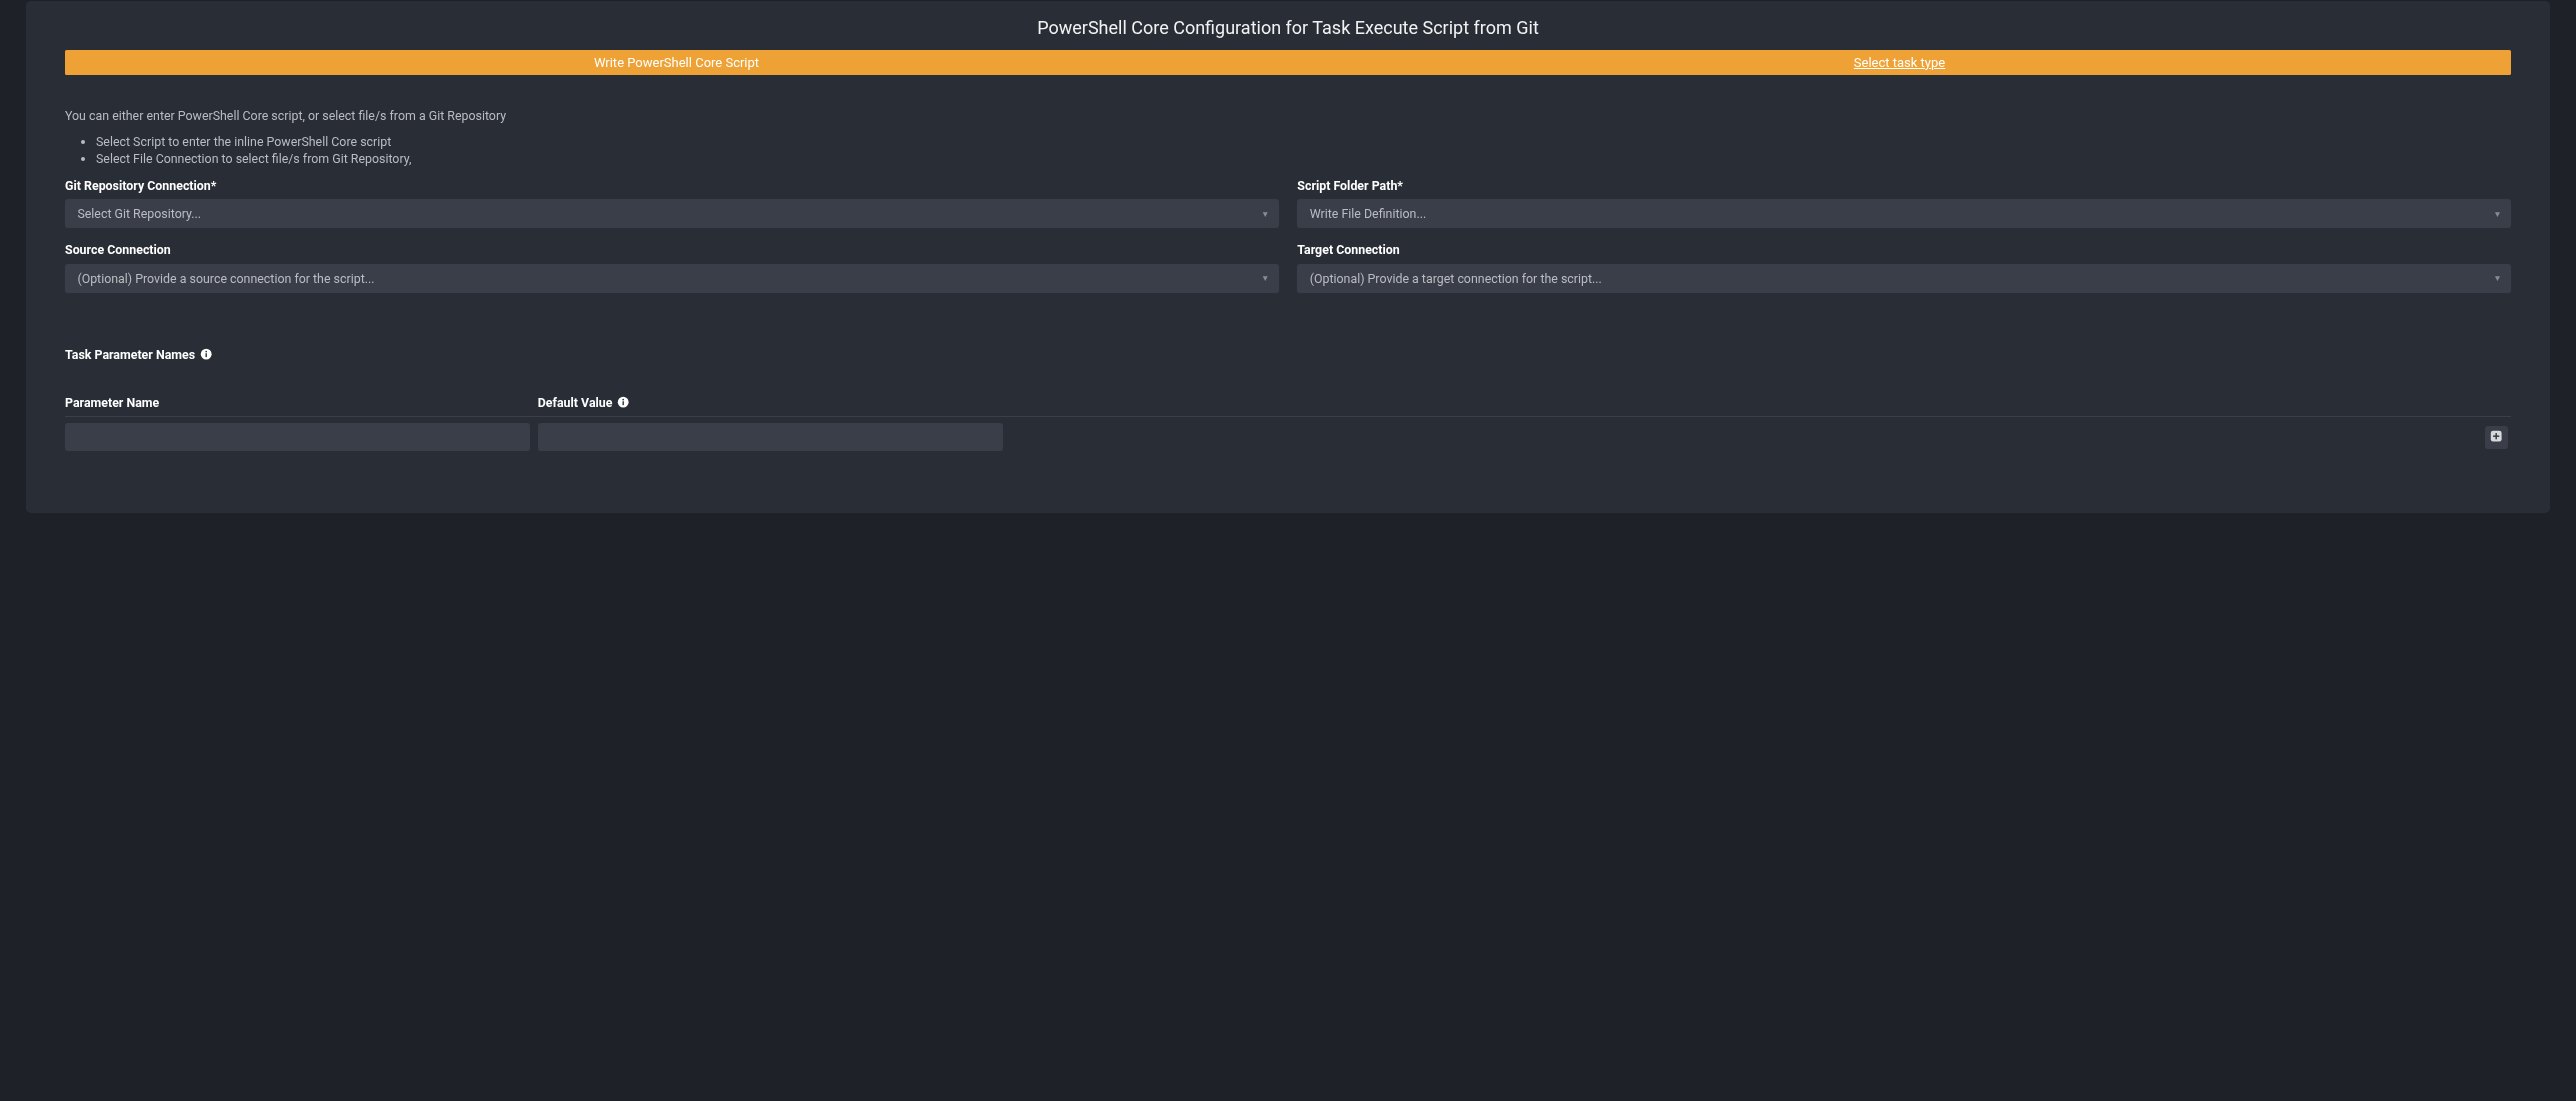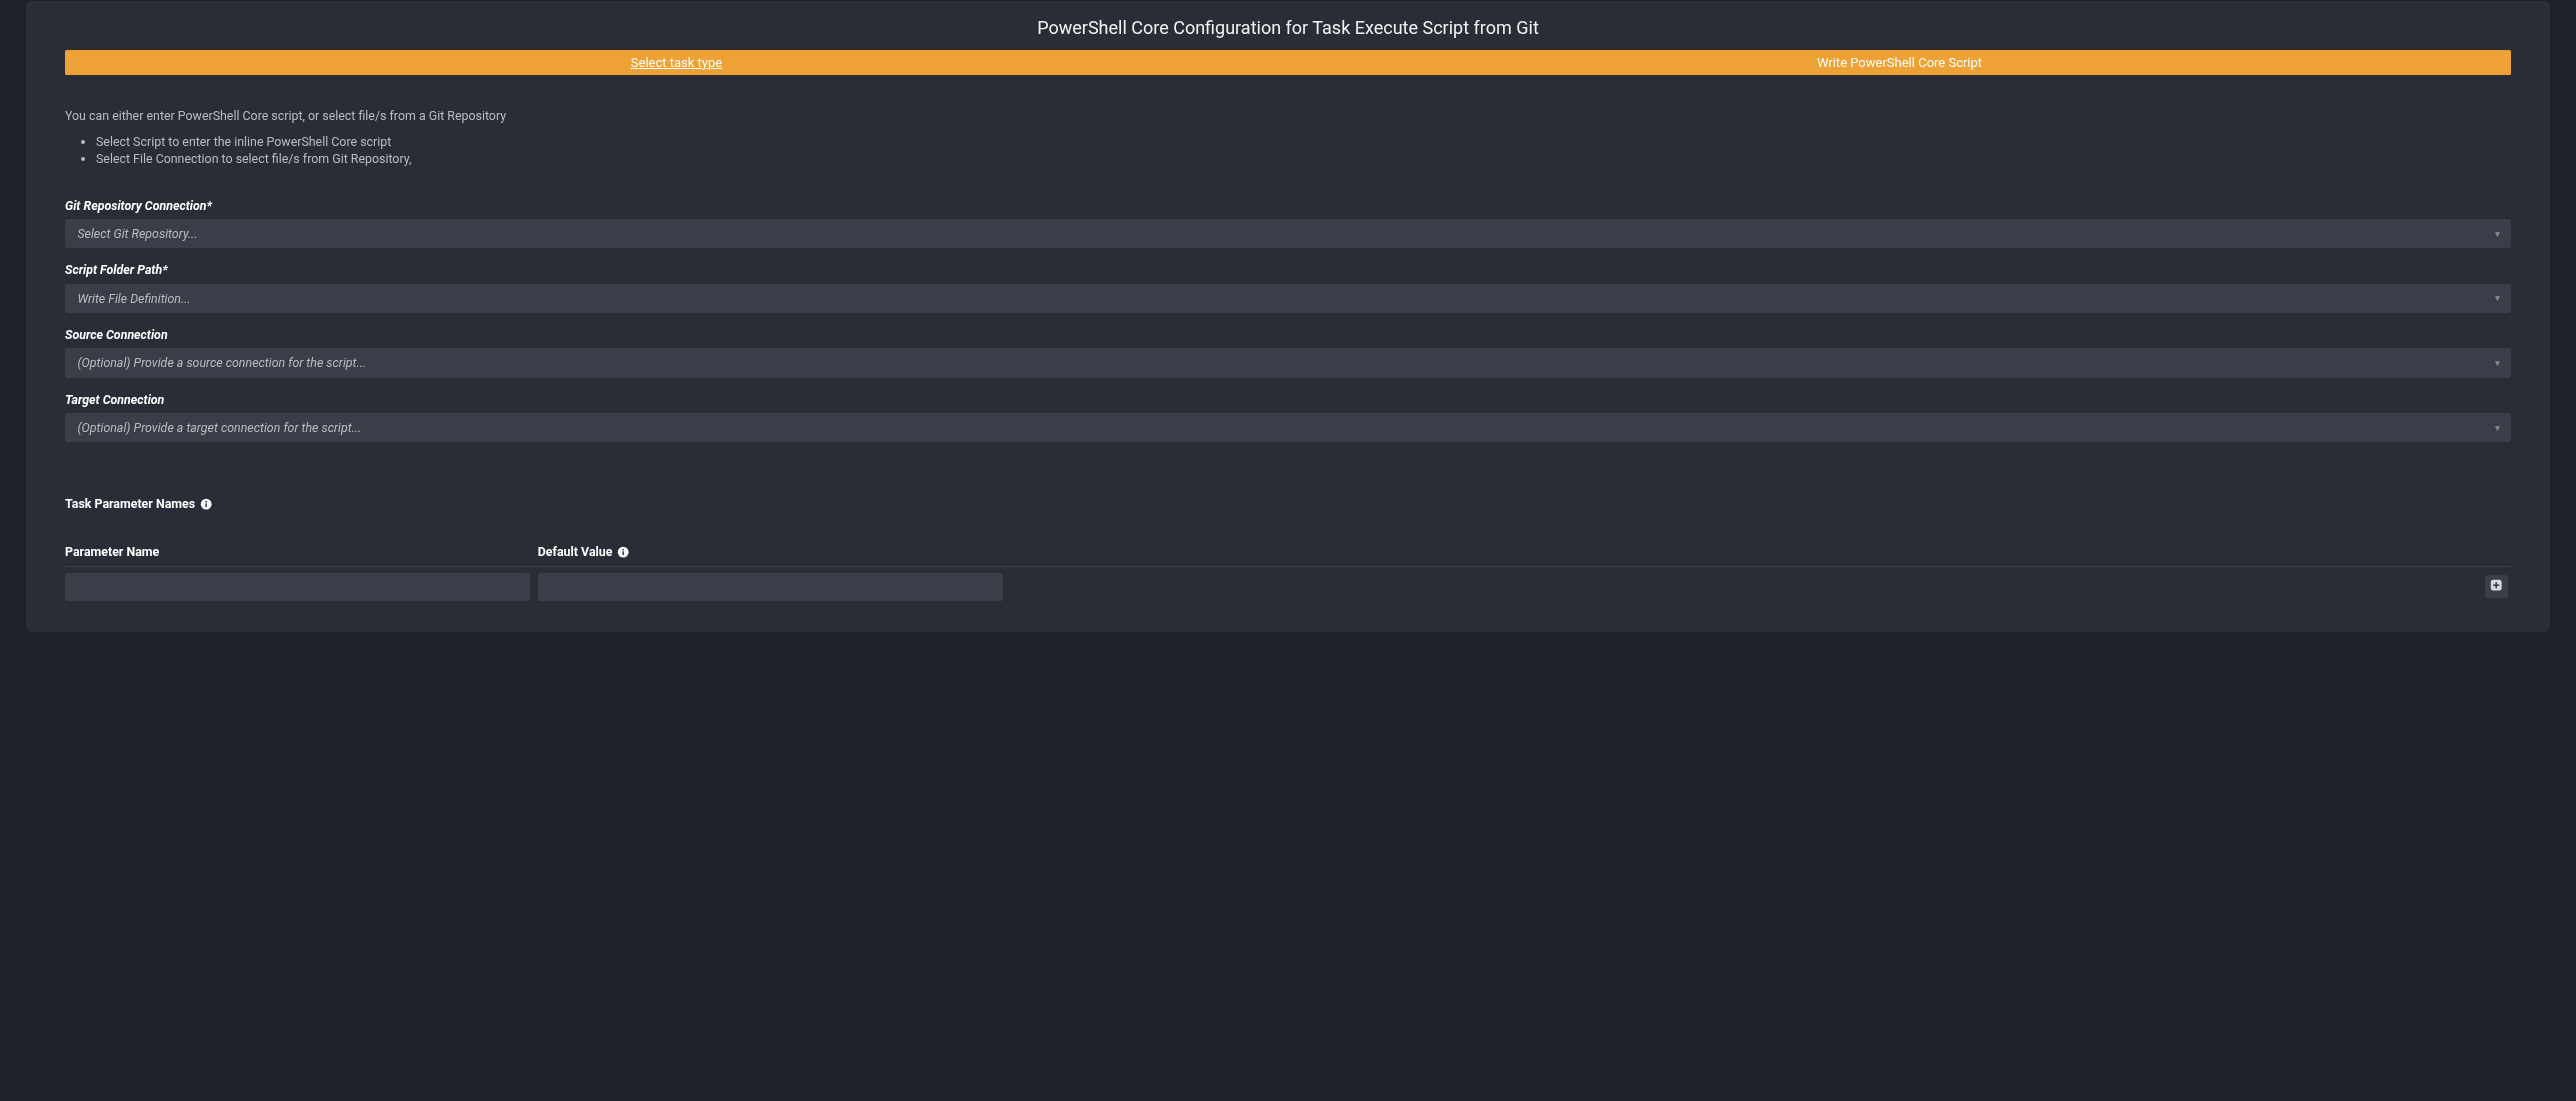--- a/index.html
+++ b/index.html
@@ -77,25 +77,24 @@
     font-size: 12.4px;
     border-radius: 3.1px;
     cursor: pointer;
     color: #b8bbc0;
   }
   .toggle-btn.active {
     color: #ffffff;
   }
   .form-grid {
     display: grid;
-    grid-template-columns: 1fr;
+    grid-template-columns: 1fr 1fr;
     column-gap: 18.6px;
     row-gap: 14px;
-    margin-top: 32px;
-    font-style: italic;
+    margin-top: 12px;
   }
   .form-cell { display: flex; flex-direction: column; gap: 6.2px; }
   .select-wrap {
     position: relative;
     width: 100%;
     border-radius: 12px;
   }
   .select-box {
     width: 100%;
     background: #3a3e48;
@@ -181,22 +180,22 @@
 </style>
 </head>
 <body>
 
 <div class="outer">
   <div class="panel">
 
     <h1 class="title">PowerShell Core Configuration for Task Execute Script from Git</h1>
 
     <div class="tab-strip">
+      <div class="tab">Write PowerShell Core Script</div>
       <div class="tab active">Select task type</div>
-      <div class="tab">Write PowerShell Core Script</div>
     </div>
 
     <p class="intro">You can either enter PowerShell Core script, or select file/s from a Git Repository</p>
     <ul class="intro-list">
       <li>Select Script to enter the inline PowerShell Core script</li>
       <li>Select File Connection to select file/s from Git Repository,</li>
     </ul>
 
 
     <div class="form-grid">

